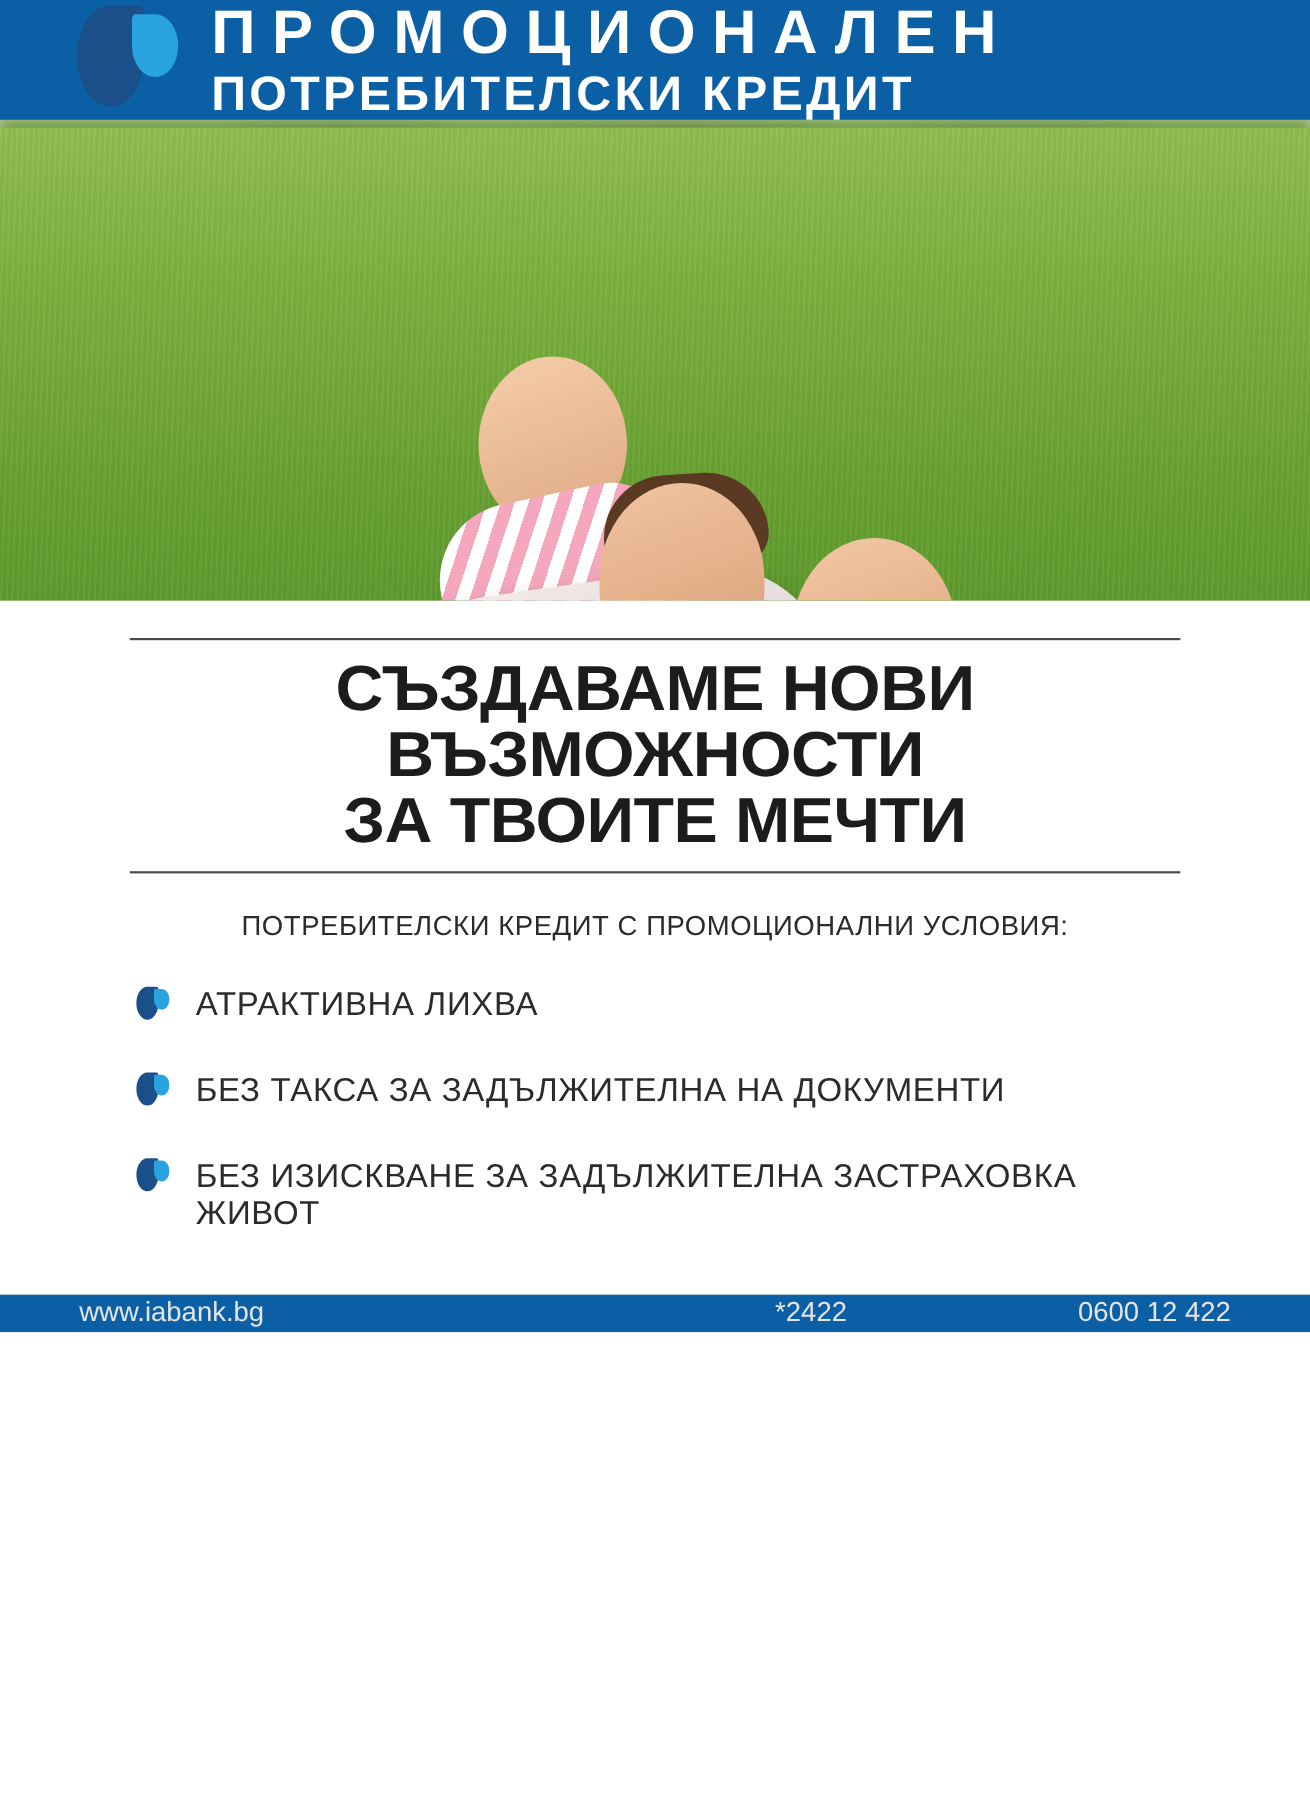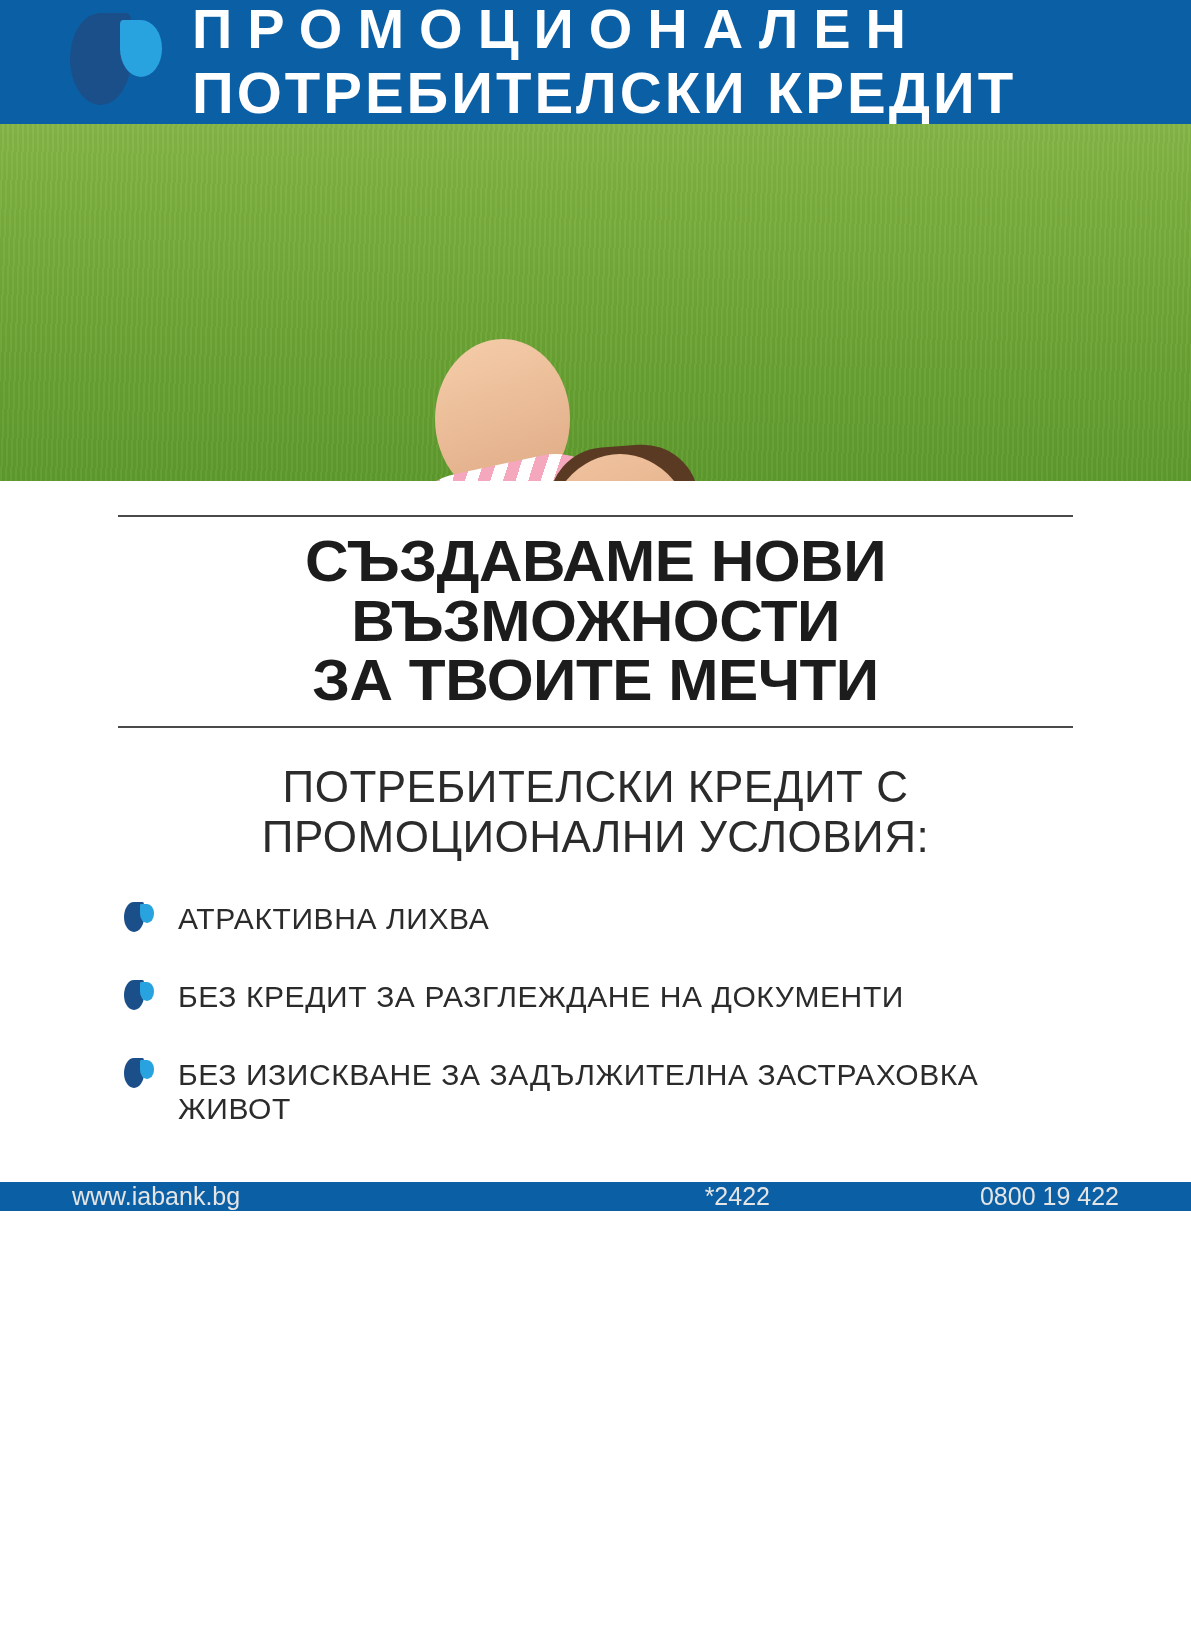--- a/index.html
+++ b/index.html
@@ -52,21 +52,21 @@
   .title-line1 {
     color: #ffffff;
     font-size: 56px;
     font-weight: bold;
     letter-spacing: 15px;
     line-height: 1.05;
     white-space: nowrap;
   }
   .title-line2 {
     color: #ffffff;
-    font-size: 58px;
+    font-size: 44px;
     font-weight: bold;
     letter-spacing: 3px;
     line-height: 1.05;
     white-space: nowrap;
     margin-top: 4px;
   }
 
   
   .photo {
     height: 790px;
@@ -246,21 +246,21 @@
     transform: scaleX(1.04);
     transform-origin: center;
   }
   .headline .l2 {
     display: block;
   }
 
   .subhead {
     text-align: center;
     color: #2b2b2b;
-    font-size: 44px;
+    font-size: 25px;
     letter-spacing: 0.5px;
     margin-top: 34px;
   }
 
   .bullets {
     margin-top: 40px;
     padding-left: 6px;
   }
   .bullet {
     display: flex;
@@ -379,32 +379,32 @@
           <span class="lg-light"></span>
         </span>
         <span class="bullet-text">АТРАКТИВНА ЛИХВА</span>
       </div>
 
       <div class="bullet">
         <span class="bullet-icon">
           <span class="lg-dark"></span>
           <span class="lg-light"></span>
         </span>
-        <span class="bullet-text">БЕЗ КРЕДИТ ЗА РАЗГЛЕЖДАНЕ НА ДОКУМЕНТИ</span>
+        <span class="bullet-text">БЕЗ ТАКСА ЗА ЗАДЪЛЖИТЕЛНА НА ДОКУМЕНТИ</span>
       </div>
 
       <div class="bullet">
         <span class="bullet-icon">
           <span class="lg-dark"></span>
           <span class="lg-light"></span>
         </span>
         <span class="bullet-text">БЕЗ ИЗИСКВАНЕ ЗА ЗАДЪЛЖИТЕЛНА ЗАСТРАХОВКА ЖИВОТ</span>
       </div>
     </div>
   </div>
 
   <div class="footer">
     <span class="left">www.iabank.bg</span>
     <span class="center">*2422</span>
-    <span class="right">0800 19 422</span>
+    <span class="right">0600 12 422</span>
   </div>
 
 </div>
 
 </body></html>

